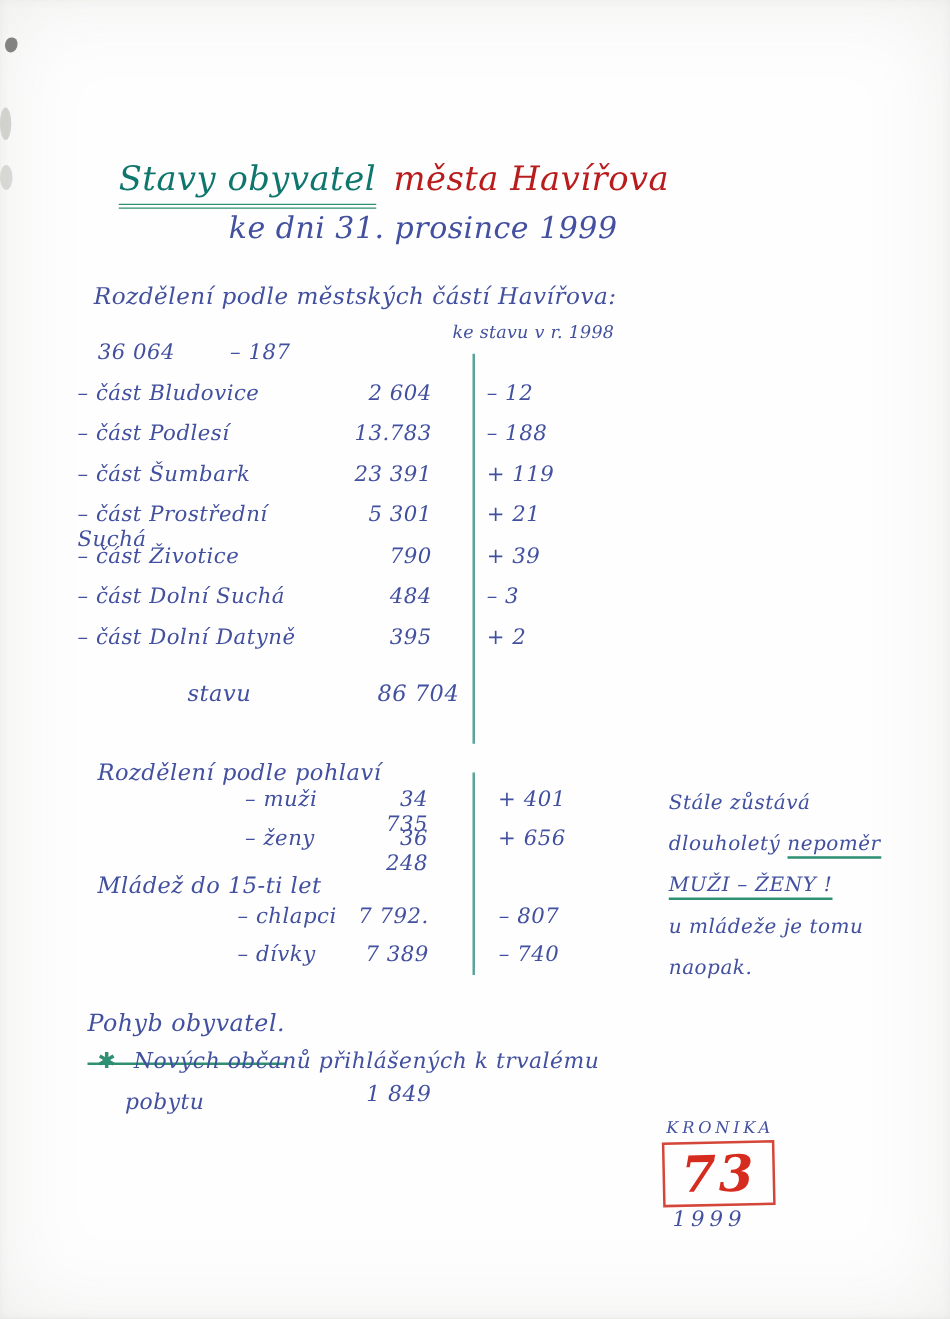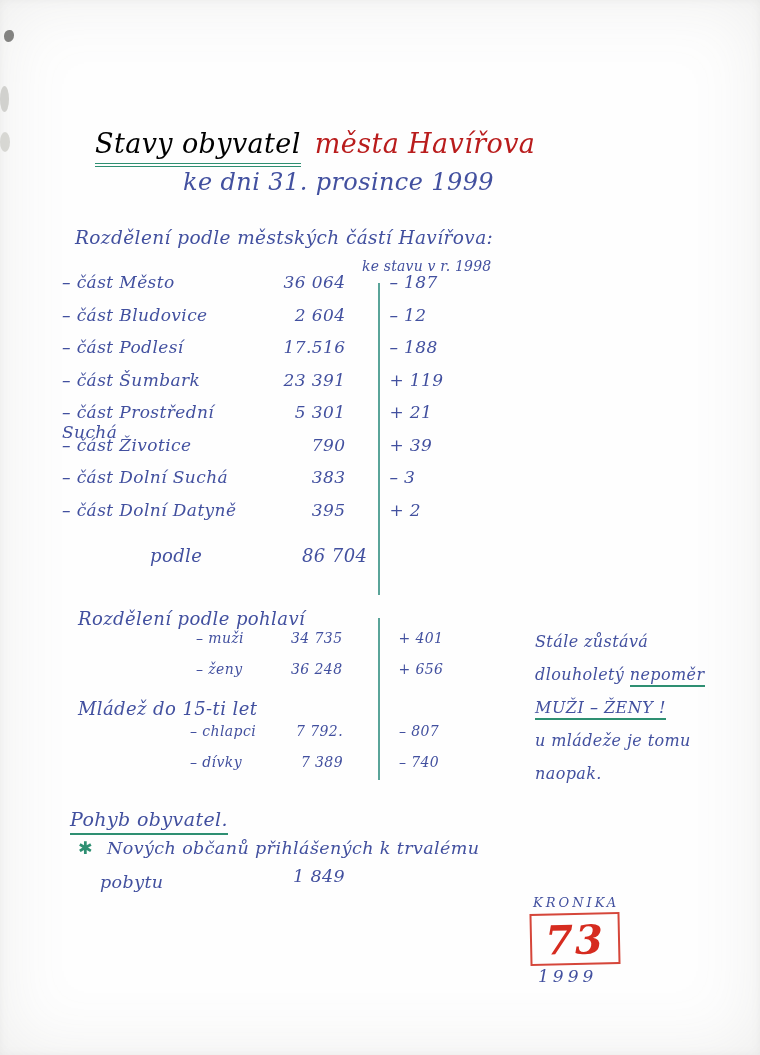--- a/index.html
+++ b/index.html
@@ -12,21 +12,21 @@
     font-family:"DejaVu Serif", serif;
     font-style:italic;
     color:#42509f;
   }
   .hand{font-family:"DejaVu Serif", serif;font-style:italic;letter-spacing:.4px;}
   .abs{position:absolute;}
   .blue{color:#42509f;}
 
   
   .title-line1{left:95px;top:128px;font-size:27px;white-space:nowrap;}
-  .title-green{color:#000000;border-bottom:4px double #2e8f72;padding-bottom:4px;}
+  .title-green{color:#0f766e;border-bottom:4px double #2e8f72;padding-bottom:4px;}
   .title-blue{color:#b91c1c;margin-left:14px;}
   .title-line2{left:183px;top:168px;font-size:24px;white-space:nowrap;}
 
   
   .sec1-header{left:75px;top:227px;font-size:18.5px;}
   .delta-header{left:362px;top:258px;font-size:14px;letter-spacing:.2px;}
 
   .districts{left:62px;top:272px;width:420px;display:flex;flex-direction:column;}
   .d-row{display:flex;align-items:baseline;height:32.5px;font-size:17px;}
   .d-label{width:228px;}
@@ -35,34 +35,34 @@
 
   .vline1{left:378px;top:283px;width:2px;height:312px;background:#3d9487;opacity:.85;}
   .vline2{left:378px;top:618px;width:2px;height:162px;background:#3d9487;opacity:.85;}
 
   .total-row{left:150px;top:545px;font-size:18px;}
   .total-value{position:absolute;left:152px;top:0;white-space:nowrap;}
 
   
   .sec2-header{left:78px;top:608px;font-size:18px;}
   .gender{left:196px;top:630px;width:280px;display:flex;flex-direction:column;}
-  .g-row{display:flex;align-items:baseline;height:31px;font-size:14px;}
+  .g-row{display:flex;align-items:baseline;height:31px;font-size:17px;}
   .g-label{width:102px;}
   .g-value{width:68px;text-align:right;}
   .g-delta{margin-left:56px;width:90px;}
   .youth-header{left:78px;top:698px;font-size:18px;}
   .youth{left:190px;top:723px;width:290px;display:flex;flex-direction:column;}
 
   
   .note{left:535px;top:625px;width:210px;font-size:16px;line-height:33px;}
   .u-green{border-bottom:2px solid #2e8f72;padding-bottom:1px;}
   .note-caps{letter-spacing:.5px;}
 
   
-  .sec3-header{left:70px;top:808px;font-size:19px;border-bottom:2px solid #2e8f72;padding-bottom:3px;}
+  .sec3-header{left:70px;top:808px;font-size:19px;border-bottom:2px solid #2e8f72;padding-bottom:20px;}
   .mv-line1{left:78px;top:838px;font-size:17.5px;white-space:nowrap;}
   .mv-bullet{color:#2e8f72;margin-right:14px;font-style:normal;}
   .mv-line2{left:100px;top:872px;font-size:17.5px;}
   .mv-value{left:293px;top:866px;font-size:17.5px;}
 
   
   .kronika{left:533px;top:895px;font-size:13px;letter-spacing:3px;font-style:italic;}
   .stamp-box{left:530px;top:913px;width:86px;height:48px;border:2px solid #d5463a;transform:rotate(-1.2deg);display:flex;align-items:center;justify-content:center;}
   .stamp-num{font-size:40px;font-weight:bold;color:#d62b1f;letter-spacing:2px;}
   .stamp-year{left:538px;top:966px;font-size:17px;letter-spacing:4px;}
@@ -87,34 +87,33 @@
   <div class="abs title-line2 blue">ke dni 31. prosince 1999</div>
 
   <div class="abs sec1-header blue">Rozdělení podle městských částí Havířova:</div>
   <div class="abs delta-header blue">ke stavu v r. 1998</div>
 
   <div class="abs vline1"></div>
 
   <div class="abs districts">
 
       <div class="d-row">
-        <span class="d-label">– část Město</span>
         <span class="d-value">36 064</span>
         <span class="d-delta">– 187</span>
       </div>
 
       <div class="d-row">
         <span class="d-label">– část Bludovice</span>
         <span class="d-value">2 604</span>
         <span class="d-delta">– 12</span>
       </div>
 
       <div class="d-row">
         <span class="d-label">– část Podlesí</span>
-        <span class="d-value">17.516</span>
+        <span class="d-value">13.783</span>
         <span class="d-delta">– 188</span>
       </div>
 
       <div class="d-row">
         <span class="d-label">– část Šumbark</span>
         <span class="d-value">23 391</span>
         <span class="d-delta">+ 119</span>
       </div>
 
       <div class="d-row">
@@ -124,33 +123,33 @@
       </div>
 
       <div class="d-row">
         <span class="d-label">– část Životice</span>
         <span class="d-value">790</span>
         <span class="d-delta">+ 39</span>
       </div>
 
       <div class="d-row">
         <span class="d-label">– část Dolní Suchá</span>
-        <span class="d-value">383</span>
+        <span class="d-value">484</span>
         <span class="d-delta">–  3</span>
       </div>
 
       <div class="d-row">
         <span class="d-label">– část Dolní Datyně</span>
         <span class="d-value">395</span>
         <span class="d-delta">+ 2</span>
       </div>
     </div>
 
   <div class="abs total-row blue">
-    <span>podle</span>
+    <span>stavu</span>
     <span class="total-value">86 704</span>
   </div>
 
   <div class="abs sec2-header blue">Rozdělení podle pohlaví</div>
   <div class="abs vline2"></div>
 
   <div class="abs gender">
 
       <div class="g-row">
         <span class="g-label">– muži</span>

